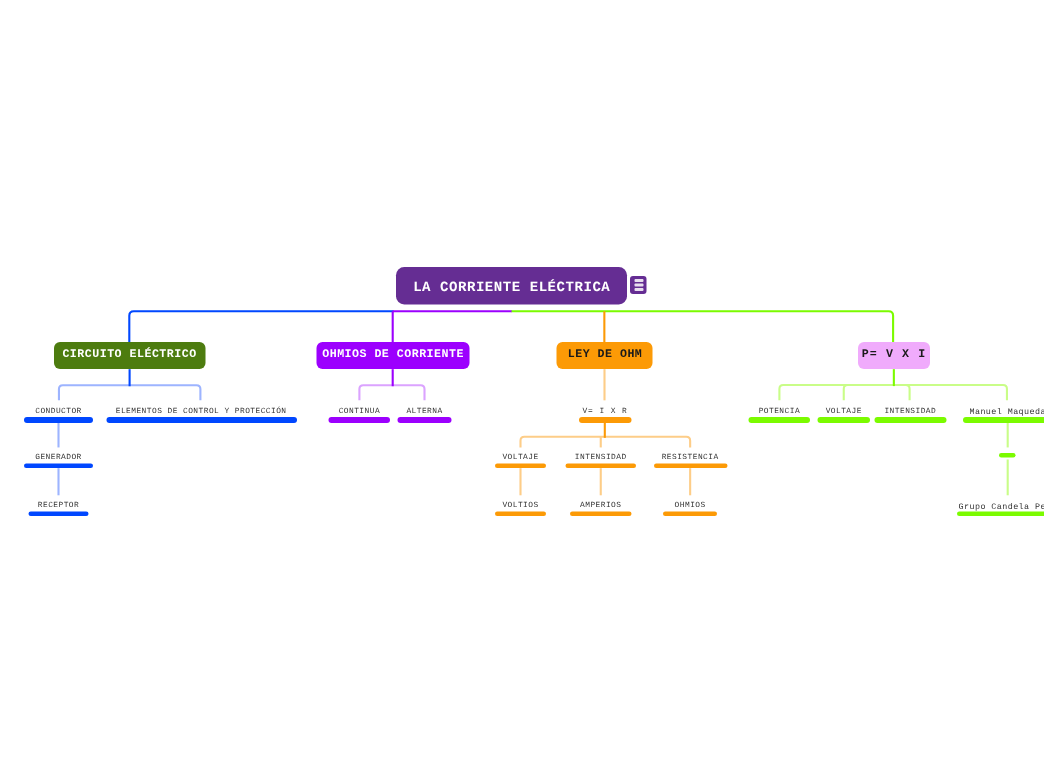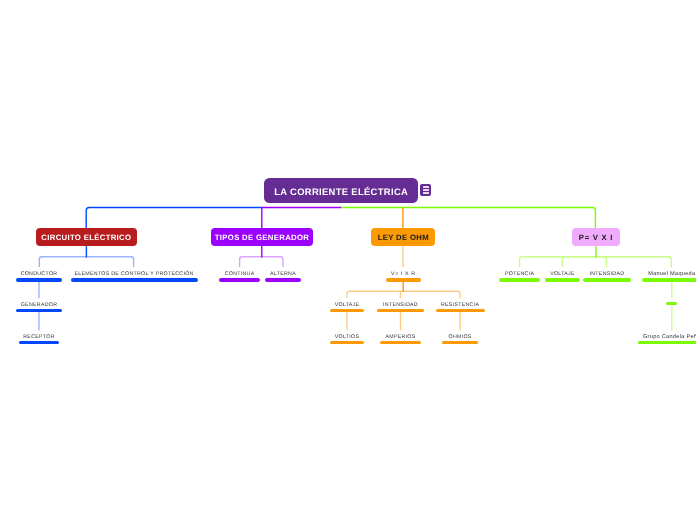--- a/index.html
+++ b/index.html
@@ -1,20 +1,20 @@
 <!DOCTYPE html>
 <html><head>
 <meta charset="utf-8">
 <title>Mind map</title>
 <style>
   html,body{margin:0;padding:0;background:#ffffff;}
   body{width:696px;height:520px;overflow:hidden;
        font-family:"Liberation Sans",sans-serif;
        -webkit-font-smoothing:antialiased;text-rendering:geometricPrecision;}
-  #stage{position:relative;width:696px;height:520px;background:#ffffff;}
+  #stage{position:relative;width:696px;height:520px;background:#ffffff;font-family:Liberation Mono, monospace;}
 
   #connectors{position:absolute;left:0;top:0;}
   #connectors path{fill:none;stroke-width:1.4;stroke-linecap:butt;}
 
   
   .root-node{position:absolute;left:264px;top:177.5px;width:154px;height:25px;
              border-radius:5.5px;background:#652d93;box-sizing:border-box;}
   .root-node .t{position:absolute;left:0;top:1px;width:100%;height:100%;
                 display:flex;align-items:center;justify-content:center;
                 color:#ffffff;font-weight:bold;font-size:9.4px;letter-spacing:.35px;white-space:nowrap;text-indent:.35px;}
@@ -23,21 +23,21 @@
              border-radius:2px;background:#652d93;
              display:flex;flex-direction:column;justify-content:center;align-items:flex-end;
              padding-right:1.6px;box-sizing:border-box;}
   .note-icon i{display:block;width:6.7px;height:1.3px;margin:.85px 0;border-radius:.6px;background:#e8ddee;}
 
   
   .main-node{position:absolute;top:228.4px;height:18px;border-radius:4px;box-sizing:border-box;}
   .main-node .t{position:absolute;left:0;top:0;width:100%;height:100%;
                 display:flex;align-items:center;justify-content:center;
                 font-weight:bold;font-size:7.75px;letter-spacing:.32px;white-space:nowrap;text-indent:.32px;}
-  #node-circuito{left:35.8px;width:100.8px;background:#b91c1c;}
+  #node-circuito{left:35.8px;width:100.8px;background:#4d7c0f;}
   #node-circuito .t{color:#ffffff;}
   #node-tipos{left:210.7px;width:102.4px;background:#9c00fe;}
   #node-tipos .t{color:#ffffff;}
   #node-ley{left:371.4px;width:63.6px;background:#fc9a06;}
   #node-ley .t{color:#1a1a1a;}
   #node-pvxi{left:571.5px;width:48.3px;background:#f0abfc;}
   #node-pvxi .t{color:#1a1a1a;letter-spacing:.72px;text-indent:.72px;}
 
   
   .leaf{position:absolute;width:200px;margin-left:-100px;text-align:center;}
@@ -104,21 +104,21 @@
   <div class="note-icon">
     <i></i>
     <i></i>
     <i></i>
   </div>
 
   <div class="main-node" id="node-circuito">
     <div class="t">CIRCUITO ELÉCTRICO</div>
   </div>
   <div class="main-node" id="node-tipos">
-    <div class="t">TIPOS DE GENERADOR</div>
+    <div class="t">OHMIOS DE CORRIENTE</div>
   </div>
   <div class="main-node" id="node-ley">
     <div class="t">LEY DE OHM</div>
   </div>
   <div class="main-node" id="node-pvxi">
     <div class="t">P= V X I</div>
   </div>
 
   <div class="leaf row1 c-blue" style="left:39px">
     <span class="t">CONDUCTOR</span>

